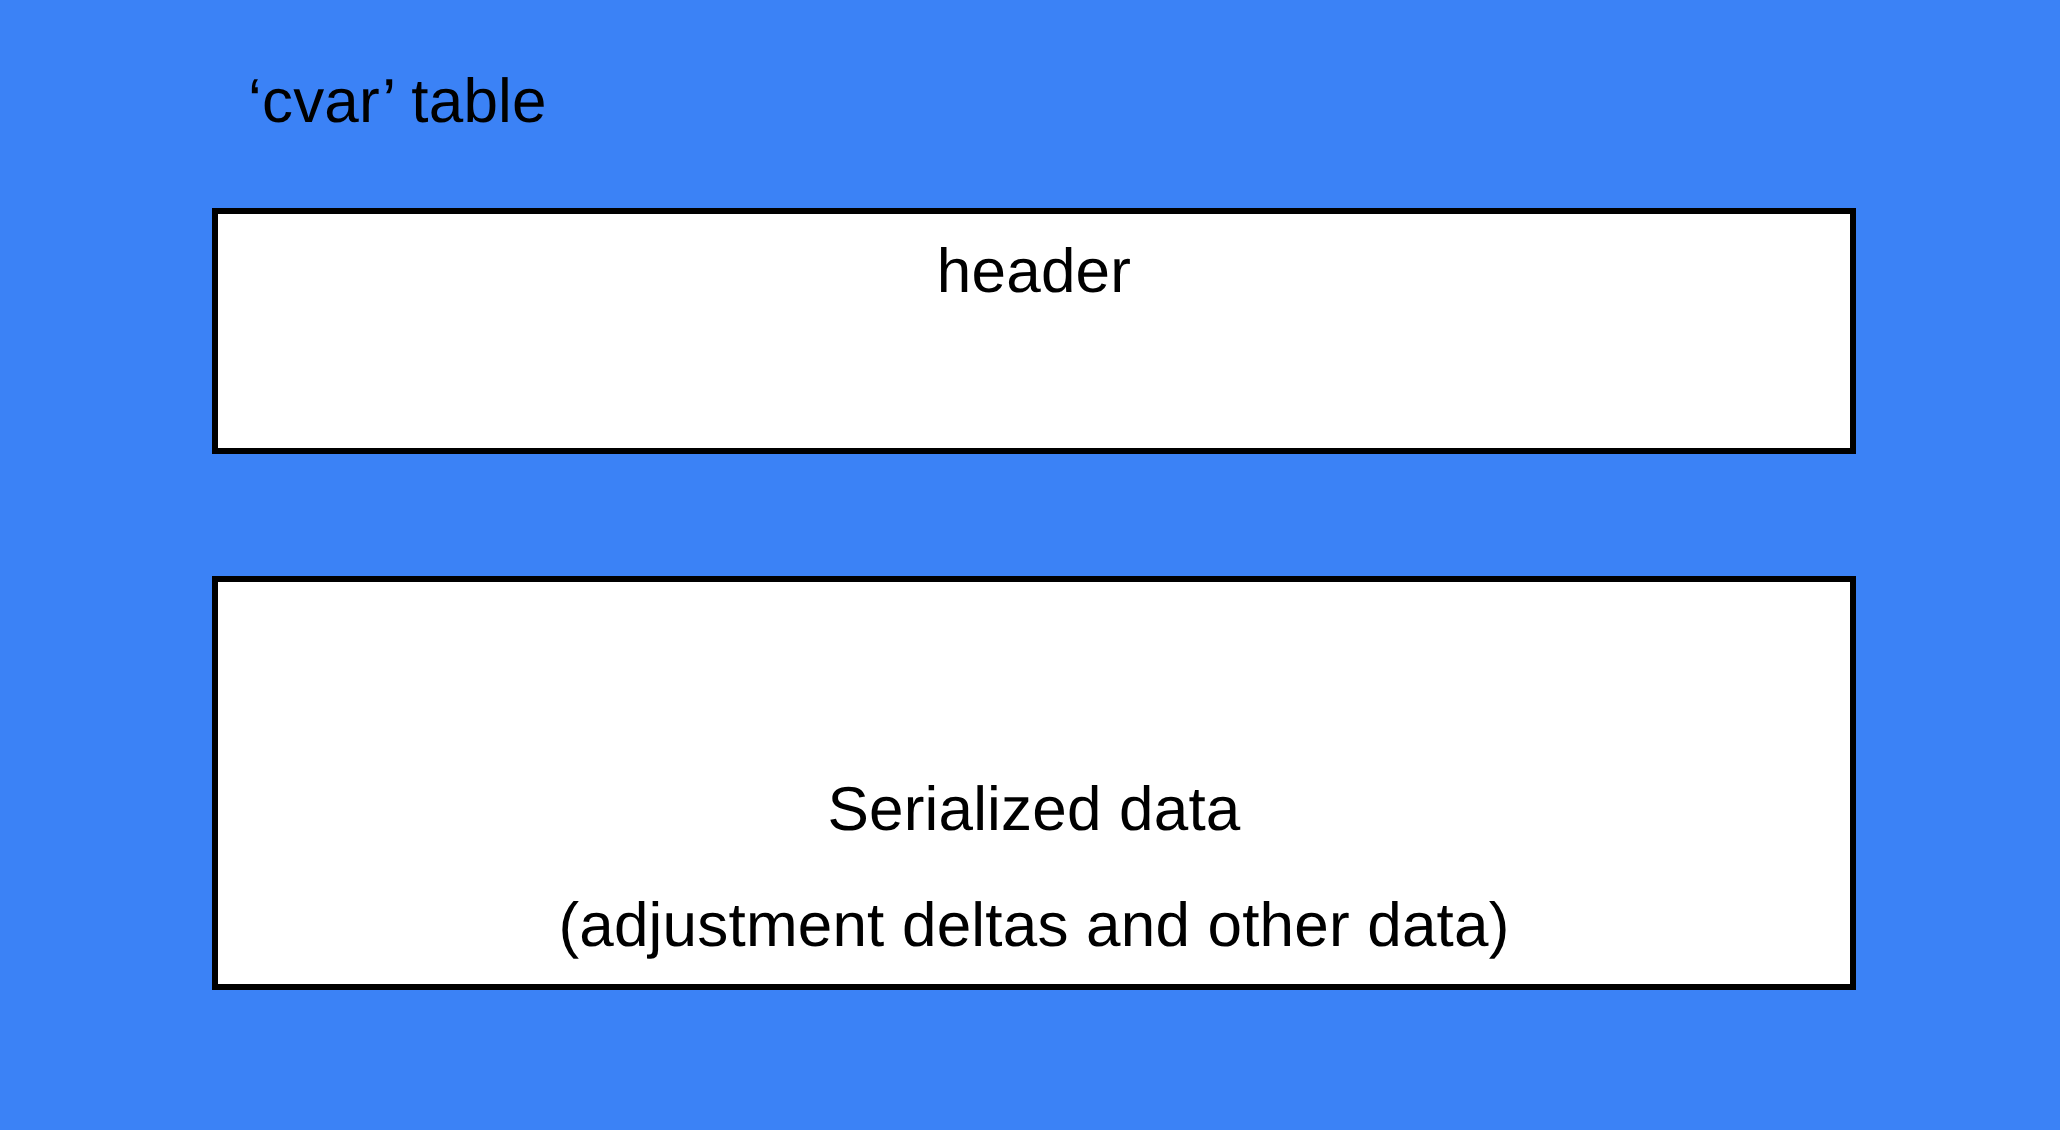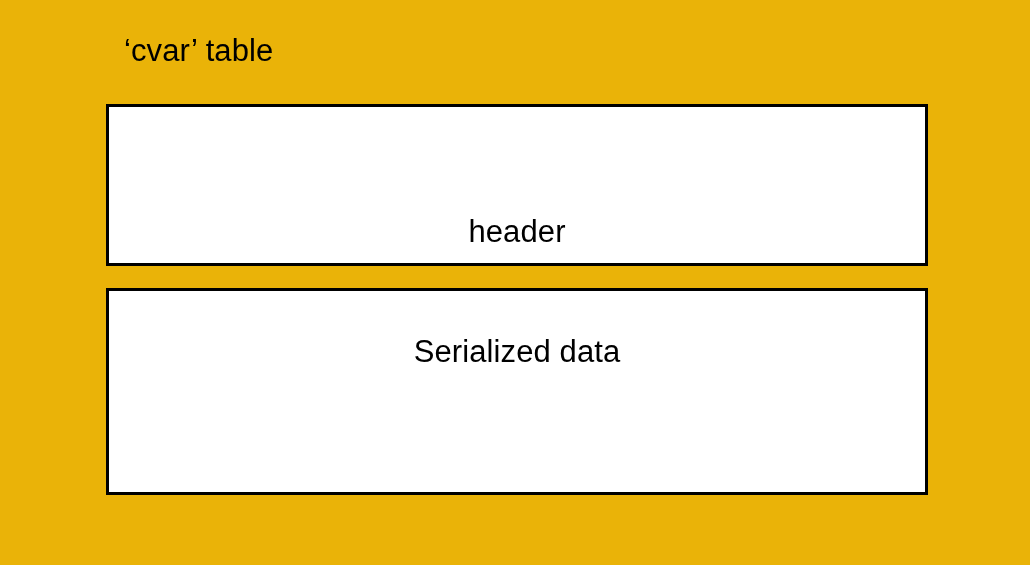--- a/index.html
+++ b/index.html
@@ -12,21 +12,21 @@
     height: 565px;
     background: #d9d9d9;
     font-family: "Liberation Sans", "DejaVu Sans", sans-serif;
     color: #000000;
     overflow: hidden;
   }
   .canvas {
     position: relative;
     width: 1030px;
     height: 565px;
-    background: #eab308;
+    background: #3b82f6;
   }
   
   .diagram-title {
     position: absolute;
     left: 124px;
     top: 31px;
     font-size: 31px;
     line-height: 40px;
     font-weight: 400;
     letter-spacing: 0.1px;
@@ -40,28 +40,28 @@
     width: 822px;
     box-sizing: border-box;
     background: #ffffff;
     border: 3px solid #000000;
     display: flex;
     flex-direction: column;
     align-items: center;
   }
   .box-header {
     top: 104px;
-    height: 162px;
-    justify-content: flex-end;
+    height: 123px;
+    justify-content: space-between;
     padding-bottom: 2px;
   }
   .box-data {
     top: 288px;
     height: 207px;
-    justify-content: space-between;
+    justify-content: flex-end;
     padding-top: 32px;
   }
   .box-line {
     font-size: 31px;
     line-height: 58px;
     font-weight: 400;
     letter-spacing: 0.1px;
     white-space: nowrap;
     text-align: center;
     color: #000000;
@@ -73,15 +73,16 @@
 <div class="canvas">
 
   <div class="diagram-title">‘cvar’ table</div>
 
   <div class="box box-header">
     <div class="box-line">header</div>
   </div>
 
   <div class="box box-data">
     <div class="box-line">Serialized data</div>
+    <div class="box-line">(adjustment deltas and other data)</div>
   </div>
 
 </div>
 
 </body></html>

